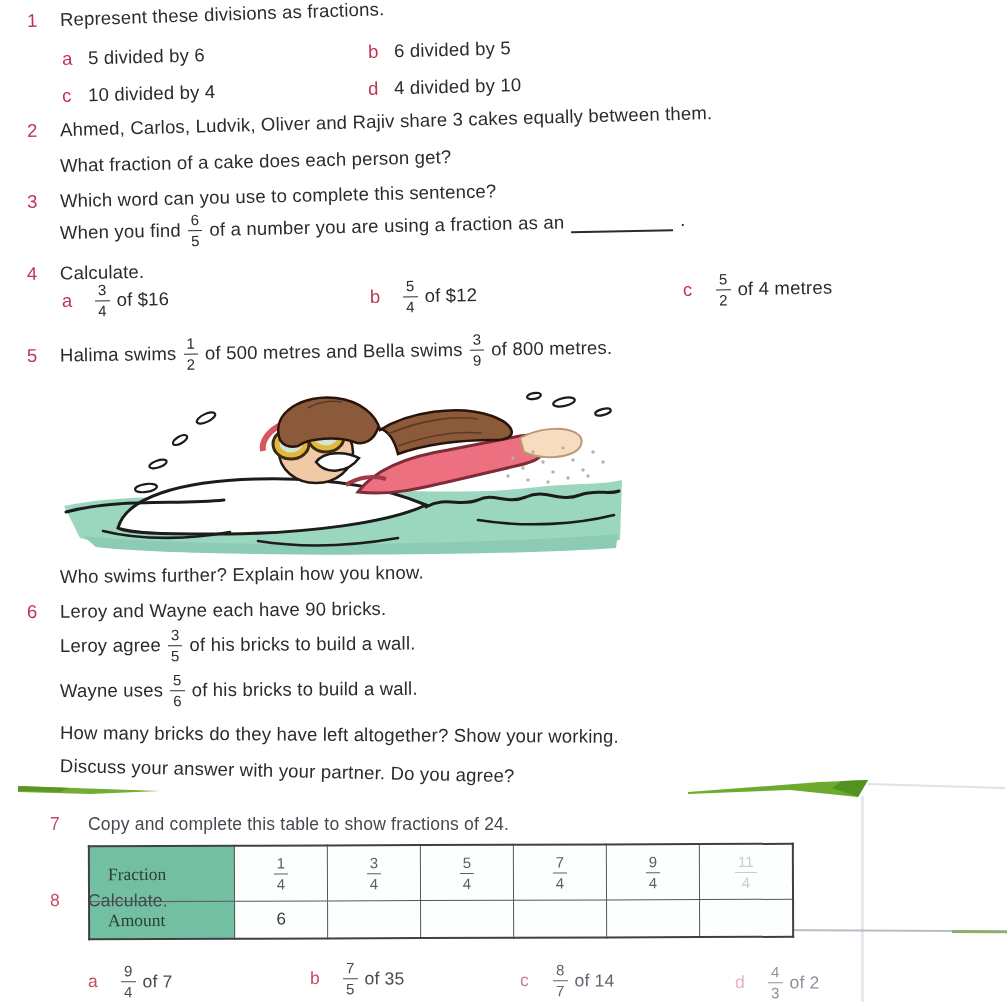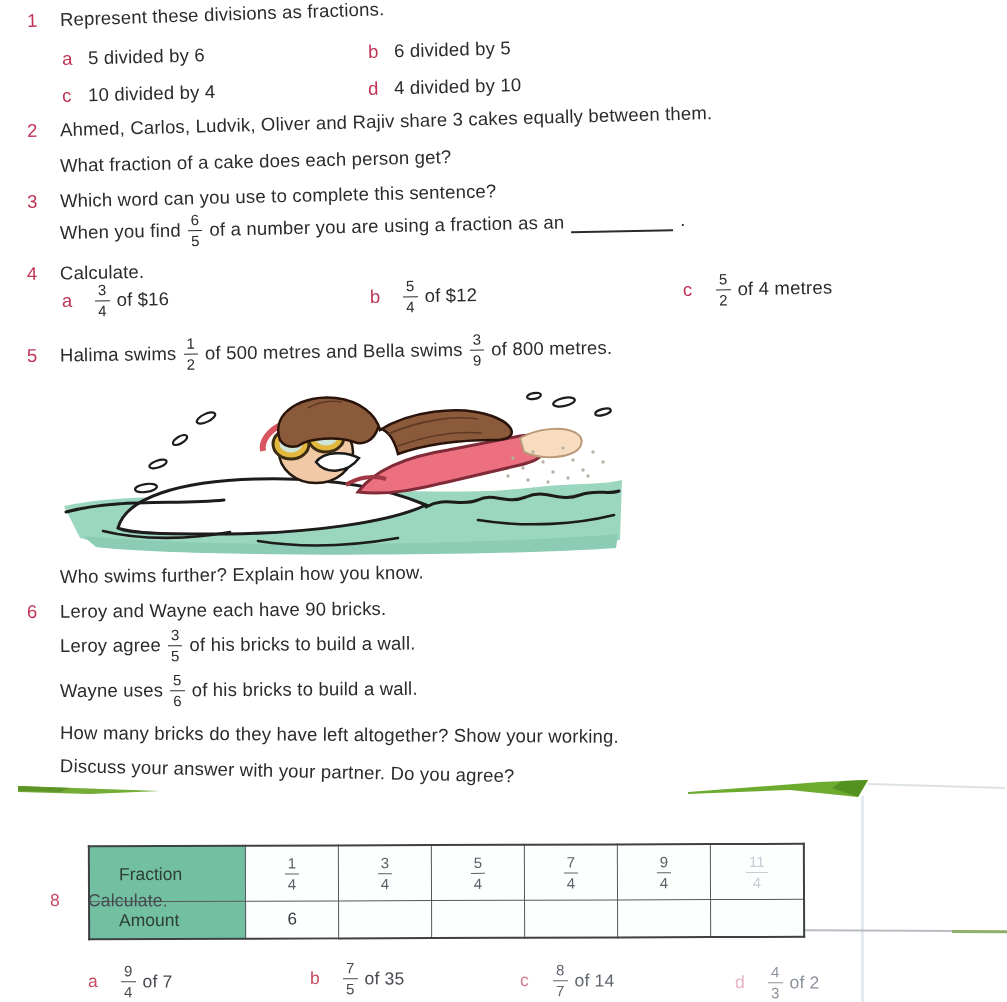--- a/index.html
+++ b/index.html
@@ -18,21 +18,21 @@
   
   .bt{color:#45494f;font-size:17.5px;}
   .bt .qnum{width:38px;color:#c54a63;}
   .lbl-a,.lbl-b{color:#c64a60;}
   .lbl-c{color:#d07d92;}
   .lbl-d{color:#e6b3c0;}
   .fade-c{color:#60666e;}
   .fade-d{color:#8b929b;}
   .ftable{border-collapse:collapse;position:absolute;left:88px;top:844px;border:2px solid #3e4144;transform:rotate(-.2deg);background:#fdfefe;}
   .ftable th,.ftable td{border:1.2px solid #55585c;}
-  .ftable th{width:125px;background:var(--table_header_green,#72bfa2);color:#2e3d37;font-weight:400;font-size:17.5px;text-align:left;padding-left:29px;}
+  .ftable th{width:125px;background:var(--table_header_green,#72bfa2);color:#2e3d37;font-weight:400;font-size:17.5px;text-align:left;padding-left:18px;font-family:Liberation Serif, serif;}
   .ftable td{width:90px;text-align:center;color:#5a6066;font-size:15px;}
   .ftable tr:first-child th,.ftable tr:first-child td{height:52px;}
   .ftable tr:last-child th,.ftable tr:last-child td{height:34px;}
   .ftable .faded{color:#c7cdd5;}
   .ftable .amt{color:#35383c;font-size:17px;}
   .vedge{position:absolute;left:861px;top:796px;width:3px;height:206px;background:#e4eaef;}
   .hline{position:absolute;height:2px;transform-origin:left center;}
 </style>
 </head>
 <body>
@@ -198,20 +198,23 @@
     <polygon points="18,11 70,13 60,17 18,16" fill="#5d9428"></polygon>
     <polygon points="688,17 820,7 868,5 858,22 790,15 688,19" fill="#6cab2e"></polygon>
     <polygon points="842,6 868,5 858,22 832,13" fill="#539120"></polygon>
     <polygon points="868,8 1005,12 1005,14 868,10" fill="#dde2e6"></polygon>
   </svg>
 
   <div class="vedge"></div>
   <div class="hline" style="left:756px;top:929px;width:200px;background:#b7bdc2;transform:rotate(.3deg);"></div>
   <div class="hline" style="left:952px;top:930px;width:55px;height:2.5px;background:#8fae6b;transform:rotate(.3deg);"></div>
 
+  <div class="line bt" style="left:50px;top:814px;">
+    <span class="qnum">7</span><span>Copy and complete this table to show fractions of 24.</span>
+  </div>
 
   <table class="ftable">
     <tbody>
         <tr>
       <th>Fraction</th>
       <td><span class="frac">
               <span class="fn">1</span>
               <span class="fd">4</span>
             </span></td>
       <td><span class="frac">

